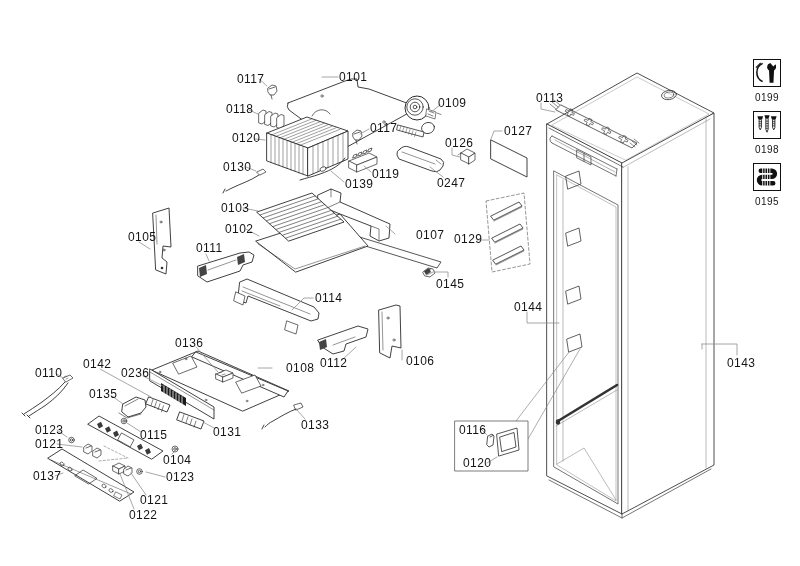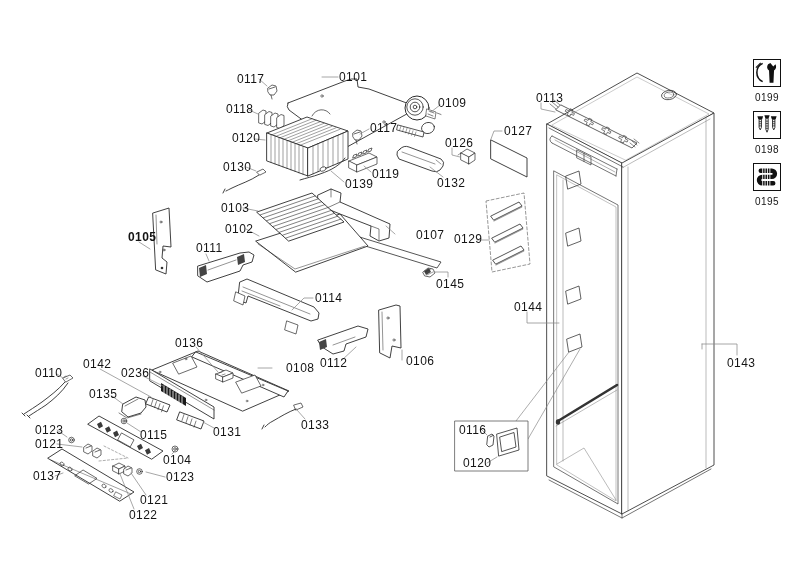--- a/index.html
+++ b/index.html
@@ -377,24 +377,24 @@
       <div class="part-label" style="left: 226px; top: 104px;">0118</div>
       <div class="part-label" style="left: 438px; top: 98px;">0109</div>
       <div class="part-label" style="left: 536px; top: 93px;">0113</div>
       <div class="part-label" style="left: 504px; top: 126px;">0127</div>
       <div class="part-label" style="left: 232px; top: 133px;">0120</div>
       <div class="part-label" style="left: 370px; top: 123px;">0117</div>
       <div class="part-label" style="left: 445px; top: 138px;">0126</div>
       <div class="part-label" style="left: 223px; top: 162px;">0130</div>
       <div class="part-label" style="left: 372px; top: 169px;">0119</div>
       <div class="part-label" style="left: 345px; top: 179px;">0139</div>
-      <div class="part-label" style="left: 437px; top: 178px;">0132</div>
+      <div class="part-label" style="left: 437px; top: 178px;">0247</div>
       <div class="part-label" style="left: 221px; top: 203px;">0103</div>
       <div class="part-label" style="left: 225px; top: 224px;">0102</div>
-      <div class="part-label" style="left: 128px; top: 232px; font-weight: bold;">0105</div>
+      <div class="part-label" style="left: 128px; top: 232px;">0105</div>
       <div class="part-label" style="left: 416px; top: 230px;">0107</div>
       <div class="part-label" style="left: 454px; top: 234px;">0129</div>
       <div class="part-label" style="left: 196px; top: 243px;">0111</div>
       <div class="part-label" style="left: 436px; top: 279px;">0145</div>
       <div class="part-label" style="left: 315px; top: 293px; text-align: center;">0114</div>
       <div class="part-label" style="left: 514px; top: 302px;">0144</div>
       <div class="part-label" style="left: 175px; top: 338px;">0136</div>
       <div class="part-label" style="left: 83px; top: 359px;">0142</div>
       <div class="part-label" style="left: 121px; top: 368px;">0236</div>
       <div class="part-label" style="left: 35px; top: 368px;">0110</div>

